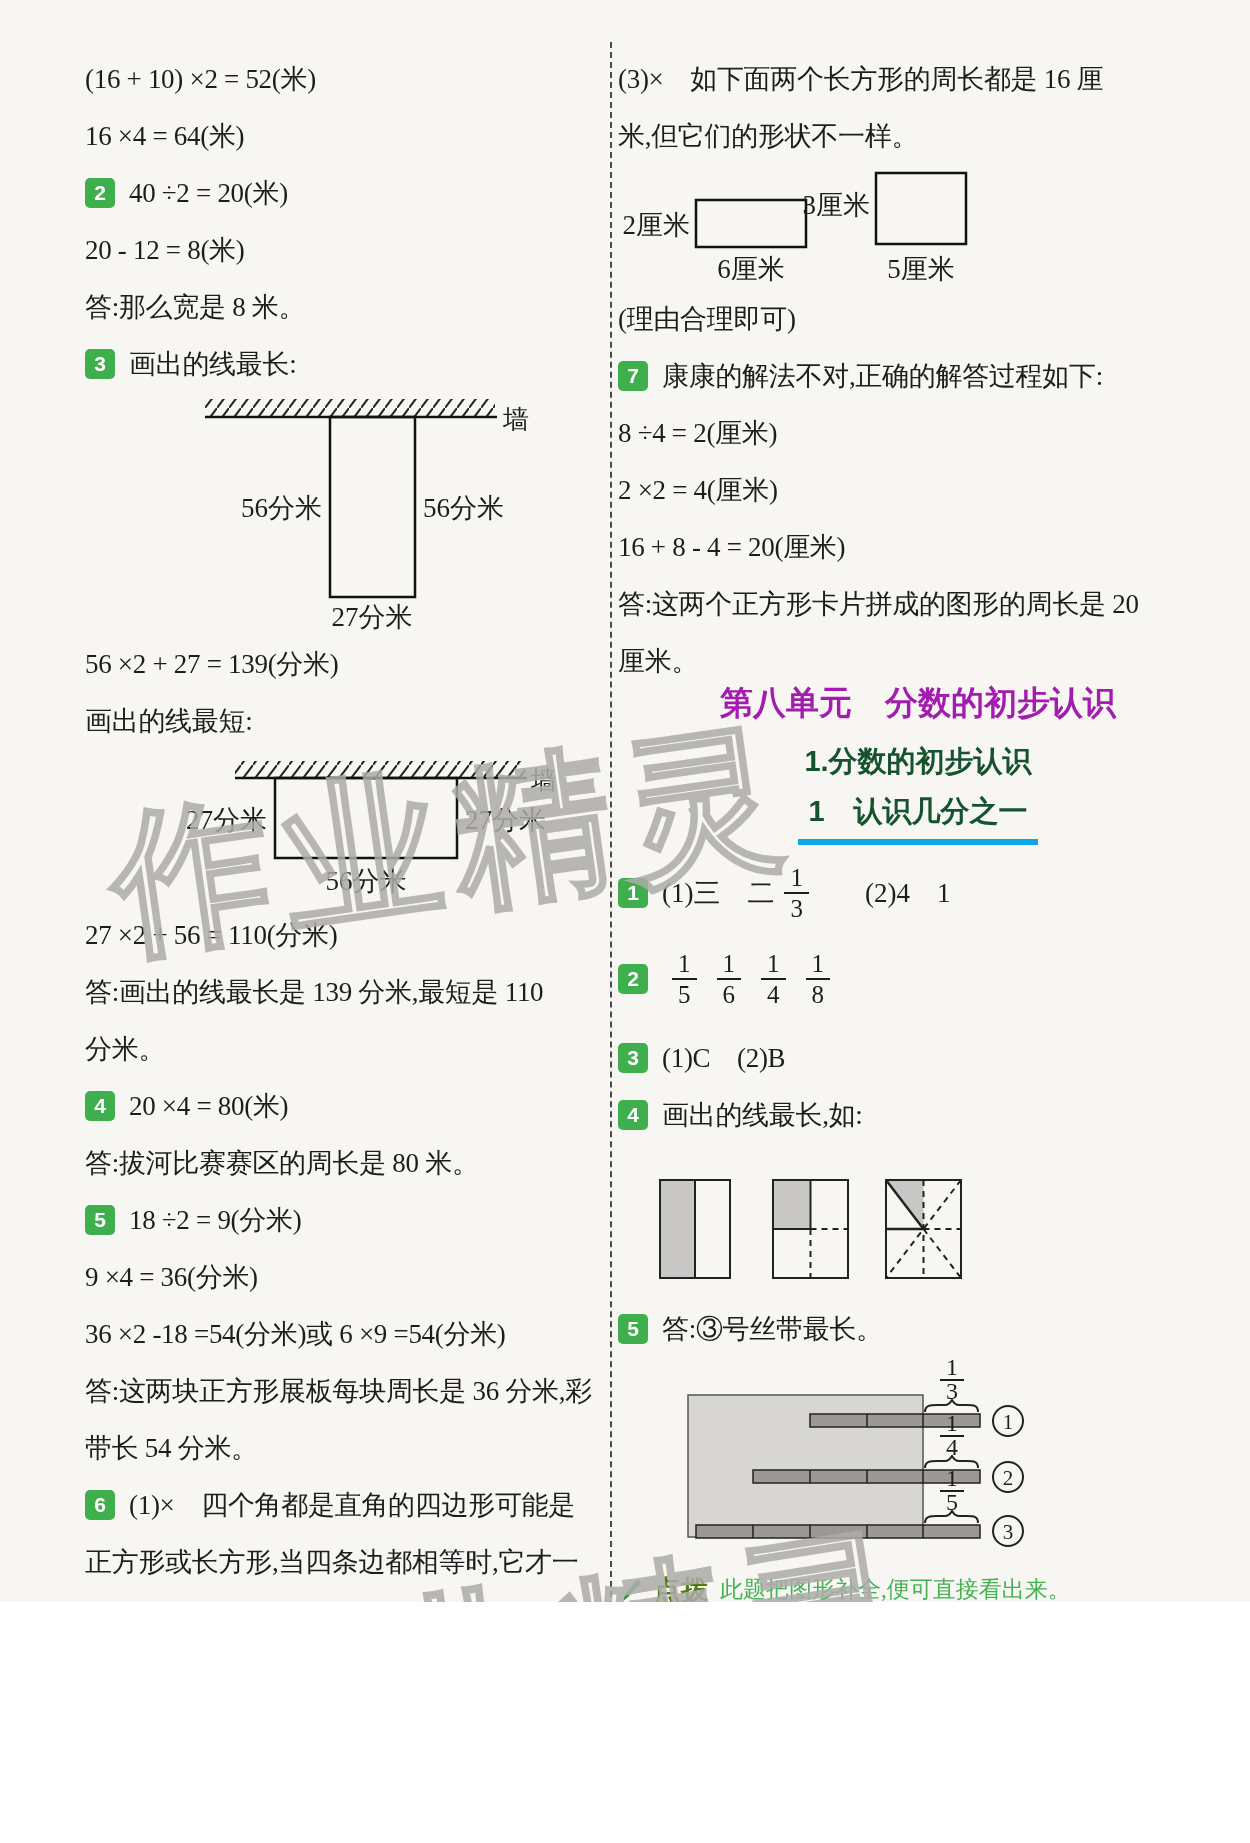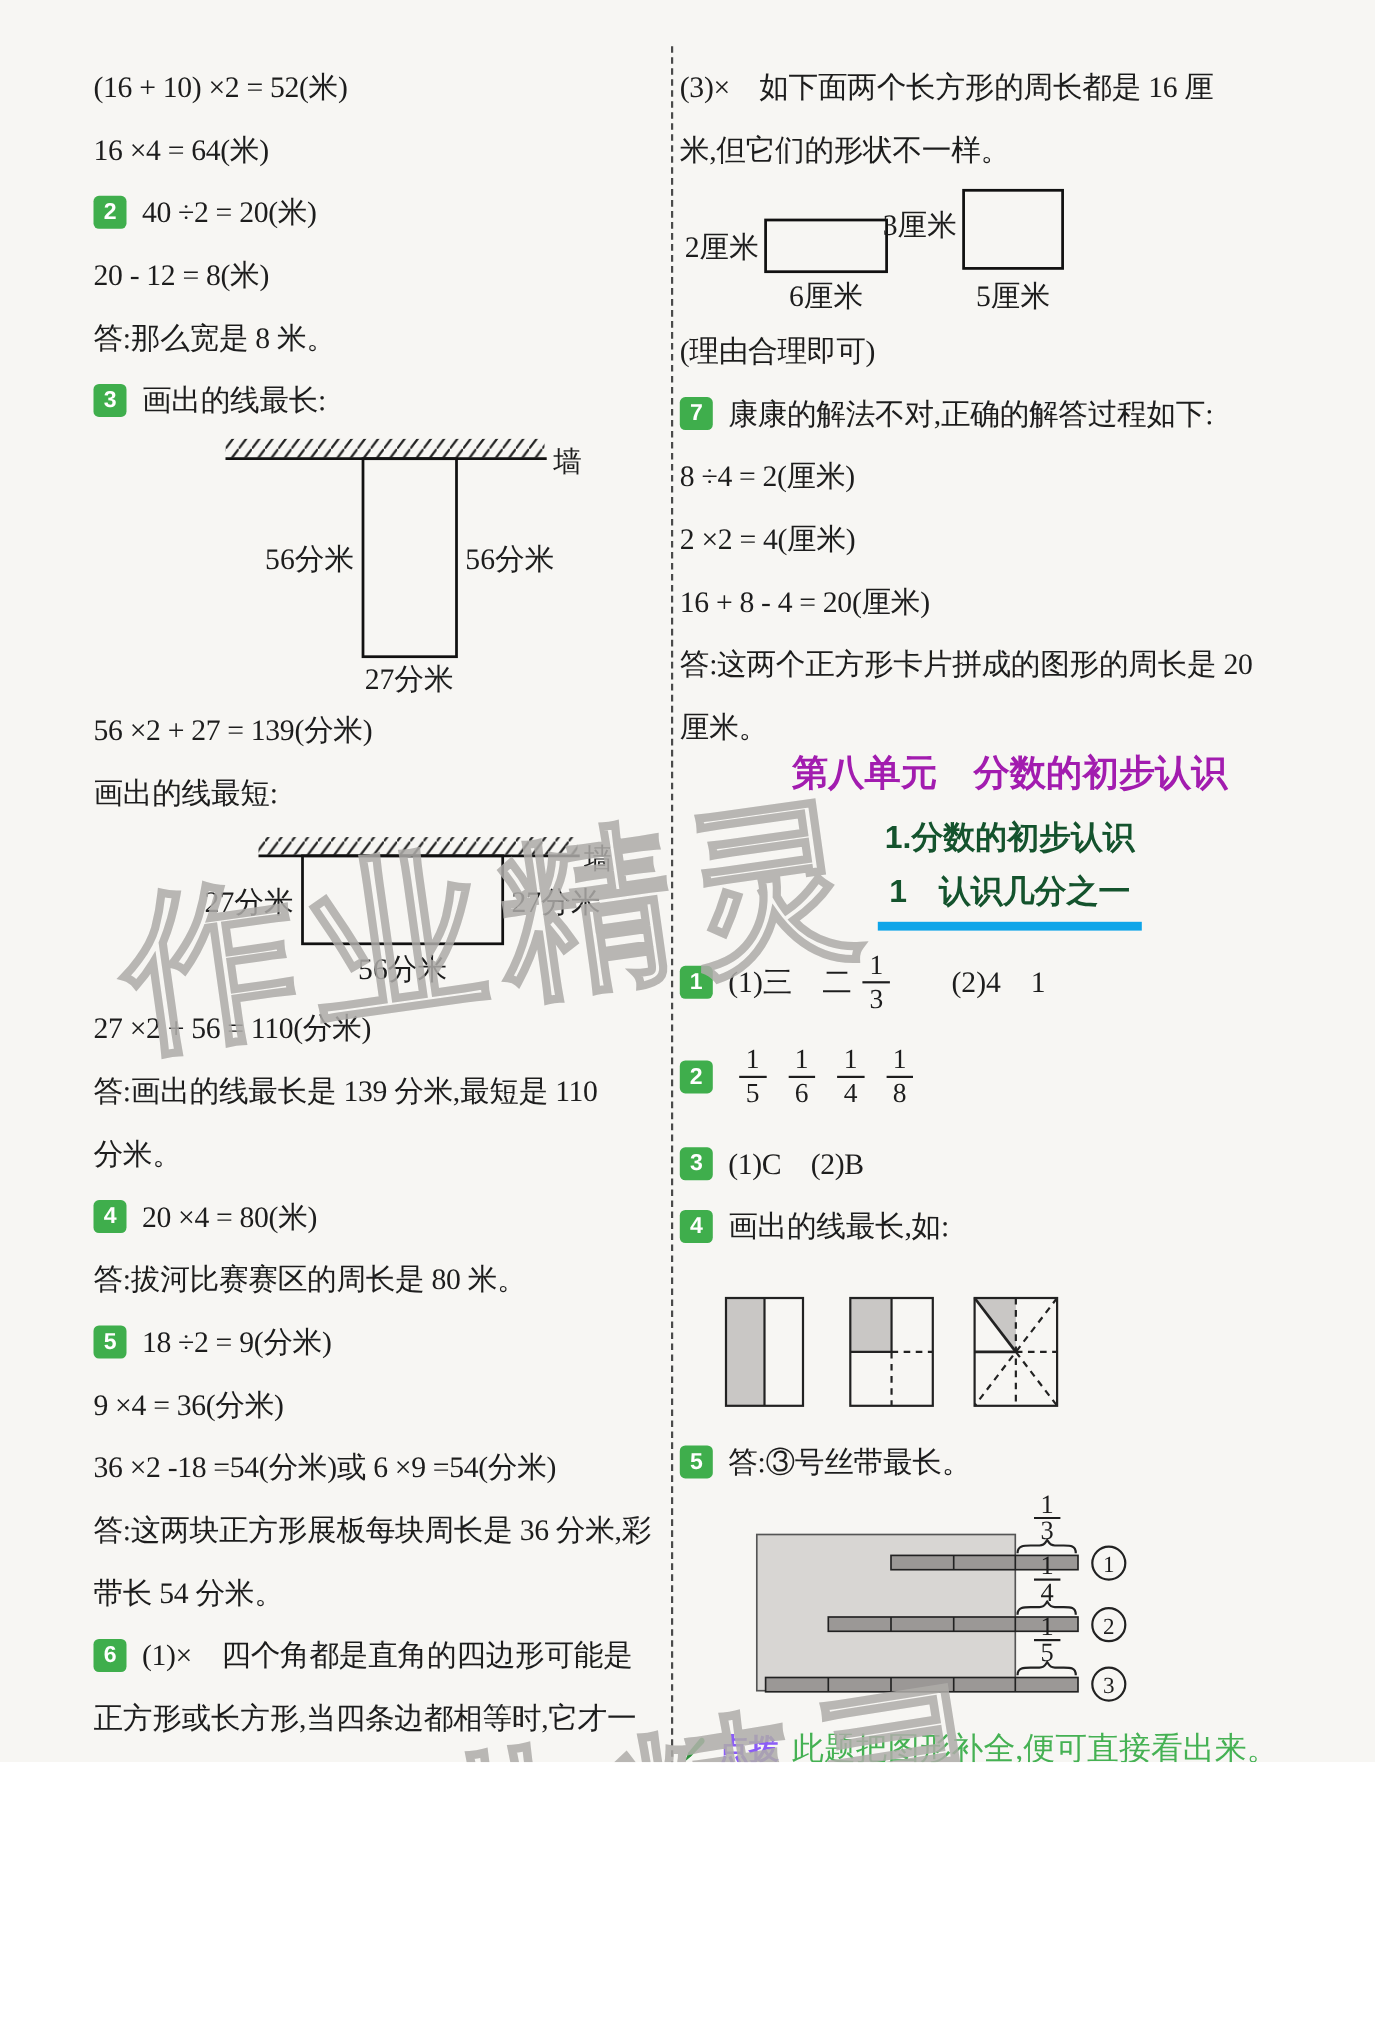--- a/index.html
+++ b/index.html
@@ -12,31 +12,31 @@
   .row{min-height:57px;display:flex;align-items:center;font-size:27px;white-space:nowrap;letter-spacing:-0.3px;}
   .badge{width:30px;height:30px;background:#3fae4c;color:#fff;border-radius:5px;
          font:700 21px "Liberation Sans",sans-serif;display:inline-flex;align-items:center;
          justify-content:center;margin-right:14px;flex:none;}
   .diagram{position:relative;}
   svg text{font-family:"Liberation Serif",serif;fill:#1d1d1d;}
   .unit-title{height:44px;margin-top:-8px;display:flex;align-items:center;justify-content:center;
         font:700 33px "Liberation Sans",sans-serif;color:#a21caf;}
   .green-h{height:57px;display:flex;align-items:center;justify-content:center;
         font:700 29px "Liberation Sans",sans-serif;color:#14532d;}
-  .green-h .u{border-bottom:8px solid #0ea5e9;padding:0 10px 7px;}
+  .green-h .u{border-bottom:6px solid #0ea5e9;padding:0 10px 7px;}
   .sec1{margin-top:8px;}
   .frac{display:inline-flex;flex-direction:column;align-items:center;font-size:25px;line-height:1.1;
         margin:0 10px;}
   .frac .fn{border-bottom:2px solid #1d1d1d;padding:0 6px;}
   .frac .fd{padding-top:1px;}
   .ansrow{height:80px;display:flex;align-items:center;font-size:27px;}
   .gap40{display:inline-block;width:46px;}
   .tip-row{height:57px;display:flex;align-items:center;gap:12px;margin-top:12px;}
-  .tip-label{font:700 27px "Liberation Sans",sans-serif;color:#8b5cf6;}
-  .tip-text{font-size:29px;color:#45b153;}
+  .tip-label{font:700 27px "Liberation Sans",sans-serif;color:#4d7c0f;}
+  .tip-text{font-size:23px;color:#45b153;}
   .wm{position:absolute;font-family:"Liberation Sans",sans-serif;font-weight:700;color:transparent;
       -webkit-text-stroke:2.5px #aeaca9;letter-spacing:14px;pointer-events:none;white-space:nowrap;
       opacity:.85;z-index:5;}
   .wm1{left:110px;top:735px;font-size:158px;transform:rotate(-8deg);}
   .wm2{left:195px;top:1545px;font-size:168px;transform:rotate(-9deg);}
   .footer{position:absolute;left:1068px;top:1740px;z-index:2;}
   .footer-label{font:700 30px "Liberation Sans",sans-serif;color:#3cb24b;}
   .footer-page{font:700 41px "Liberation Sans",sans-serif;color:#161616;vertical-align:-4px;margin-left:20px;}
   .footer-line{position:absolute;left:0;top:44px;width:150px;height:3px;background:#3cb24b;}
 </style>

